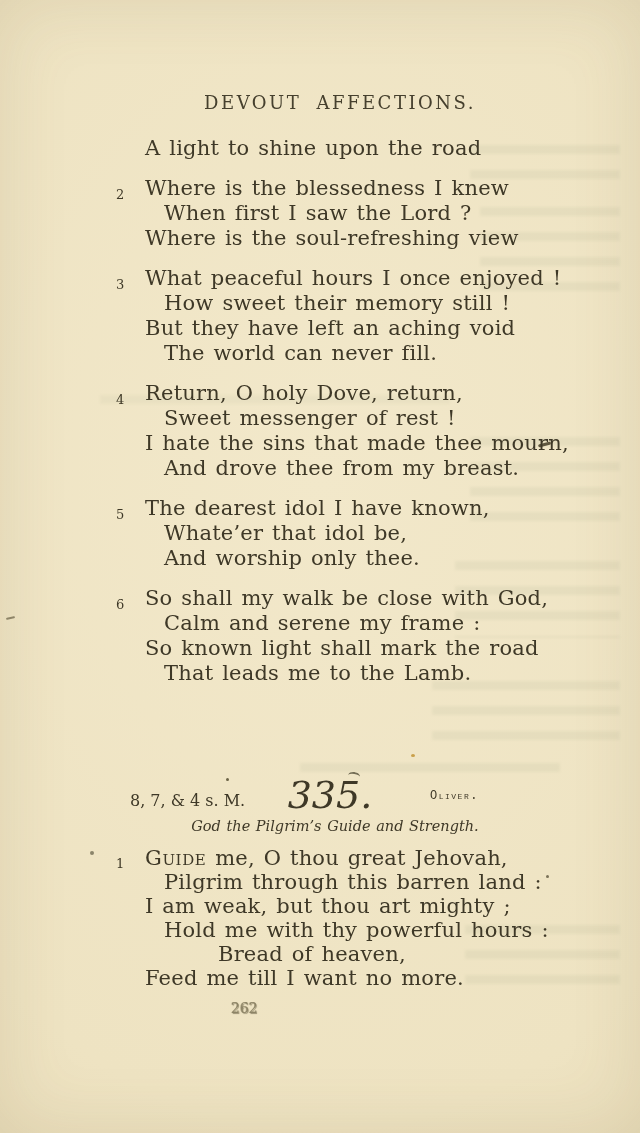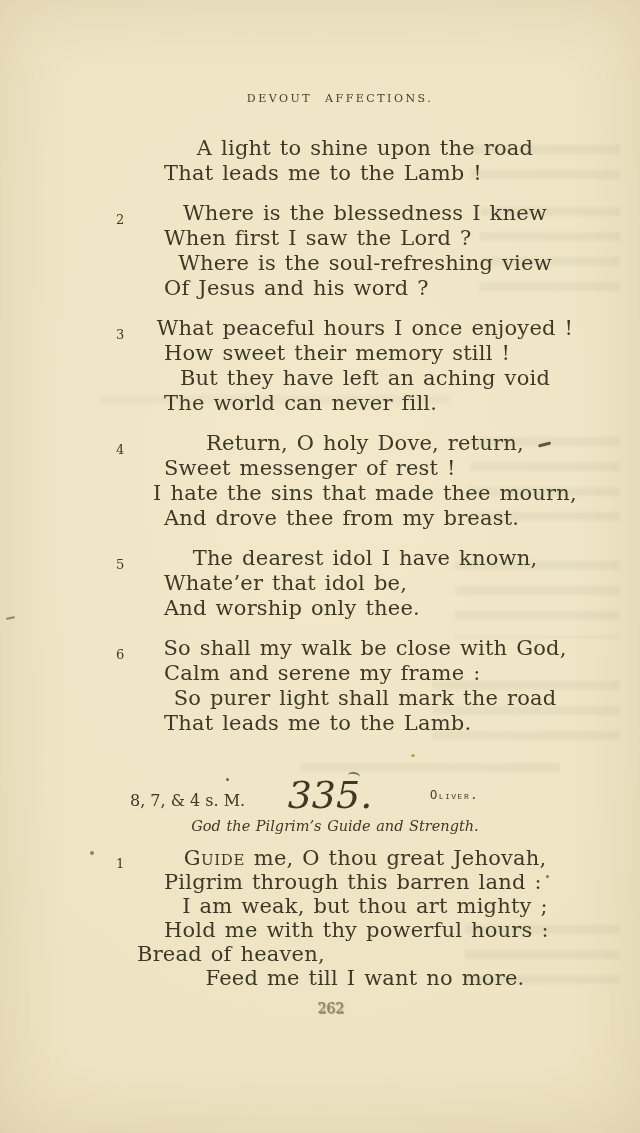--- a/index.html
+++ b/index.html
@@ -15,51 +15,51 @@
   .vignette {
     position: absolute; inset: 0;
     box-shadow: inset 0 0 70px rgba(120, 100, 55, 0.14);
     pointer-events: none;
   }
 
   
   .running-head {
     position: absolute; top: 92px; left: 100px; width: 480px;
     text-align: center;
-    font-size: 11px;
+    font-size: 18px;
     letter-spacing: 2.5px;
     word-spacing: 7px;
     color: #46402e;
   }
 
   
   .verse-col { position: absolute; left: 137px; width: 440px; }
   #hymn334-verses { top: 136px; }
   #hymn335-verses { top: 846px; }
 
   .verse { position: relative; margin-bottom: 15px; font-size: 21px; line-height: 25px; letter-spacing: 0.2px; word-spacing: 2px; }
   #hymn335-verses .verse { line-height: 24px; margin-bottom: 0; }
   .vline { white-space: nowrap; }
-  .ind0 { margin-left: 16px; text-align: center; }
+  .ind0 { margin-left: 8px; }
   .ind1 { margin-left: 27px; }
-  .ind2 { }
+  .ind2 { margin-left: 81px; }
   .vnum { position: absolute; left: -21px; top: 6px; font-size: 13px; }
   .sc { font-variant: small-caps; letter-spacing: 0.6px; }
 
   
   .hymn-heading { position: absolute; top: 775px; left: 0; width: 640px; height: 48px; }
   .hymn-meter { position: absolute; left: 130px; top: 16px; font-size: 16px; }
   .hymn-number { position: absolute; left: 240px; top: 0; width: 180px; text-align: center; font-size: 38px; line-height: 40px; font-style: italic; }
   .hymn-author { position: absolute; left: 430px; top: 14px; font-size: 12px; font-variant: small-caps; letter-spacing: 1.5px; font-family: Liberation Mono, monospace; }
   .hymn-subtitle { position: absolute; top: 818px; left: 100px; width: 470px; text-align: center; font-size: 14.5px; word-spacing: 1px; font-style: italic; }
 
   
   .page-number {
     position: absolute; top: 1000px; left: 231px; width: 200px;
-    text-align: center; font-size: 14px;
+    text-align: left; font-size: 14px;
     color: #8d8466;
     text-shadow: 0.8px 0.5px 0.8px rgba(141,132,102,0.85), -0.6px 0 0.6px rgba(141,132,102,0.6);
   }
 
   
   .ghost {
     position: absolute; opacity: 0.07; filter: blur(1.6px);
     background: repeating-linear-gradient(to bottom,
       transparent 0 5px, #6d7d5c 5px 14px, transparent 14px 25px);
     pointer-events: none;
@@ -95,28 +95,26 @@
 <div class="mark m-curl-335"></div>
 <div class="mark m-speck-1"></div>
 <div class="mark m-speck-2"></div>
 <div class="mark m-speck-3"></div>
 
 <div class="running-head">DEVOUT AFFECTIONS.</div>
 
 <div id="hymn334-verses" class="verse-col">
     <div class="verse">
       <div class="vline ind0">A light to shine upon the road</div>
-      <div class="vline ind1">That leads me to the Lamb !</div>
     </div>
     <div class="verse">
       <span class="vnum">2</span>
       <div class="vline ind0">Where is the blessedness I knew</div>
       <div class="vline ind1">When first I saw the Lord ?</div>
       <div class="vline ind0">Where is the soul-refreshing view</div>
-      <div class="vline ind1">Of Jesus and his word ?</div>
     </div>
     <div class="verse">
       <span class="vnum">3</span>
       <div class="vline ind0">What peaceful hours I once enjoyed !</div>
       <div class="vline ind1">How sweet their memory still !</div>
       <div class="vline ind0">But they have left an aching void</div>
       <div class="vline ind1">The world can never fill.</div>
     </div>
     <div class="verse">
       <span class="vnum">4</span>
@@ -128,21 +126,21 @@
     <div class="verse">
       <span class="vnum">5</span>
       <div class="vline ind0">The dearest idol I have known,</div>
       <div class="vline ind1">Whate’er that idol be,</div>
       <div class="vline ind1">And worship only thee.</div>
     </div>
     <div class="verse">
       <span class="vnum">6</span>
       <div class="vline ind0">So shall my walk be close with God,</div>
       <div class="vline ind1">Calm and serene my frame :</div>
-      <div class="vline ind0">So purer light shall mark the road</div>
+      <div class="vline ind0">So known light shall mark the road</div>
       <div class="vline ind1">That leads me to the Lamb.</div>
     </div>
   </div>
 
 <div class="hymn-heading">
   <span class="hymn-meter">8, 7, &amp; 4 s. M.</span>
   <span class="hymn-number">335.</span>
   <span class="hymn-author sc">Oliver.</span>
 </div>
 <div class="hymn-subtitle">God the Pilgrim’s Guide and Strength.</div>

